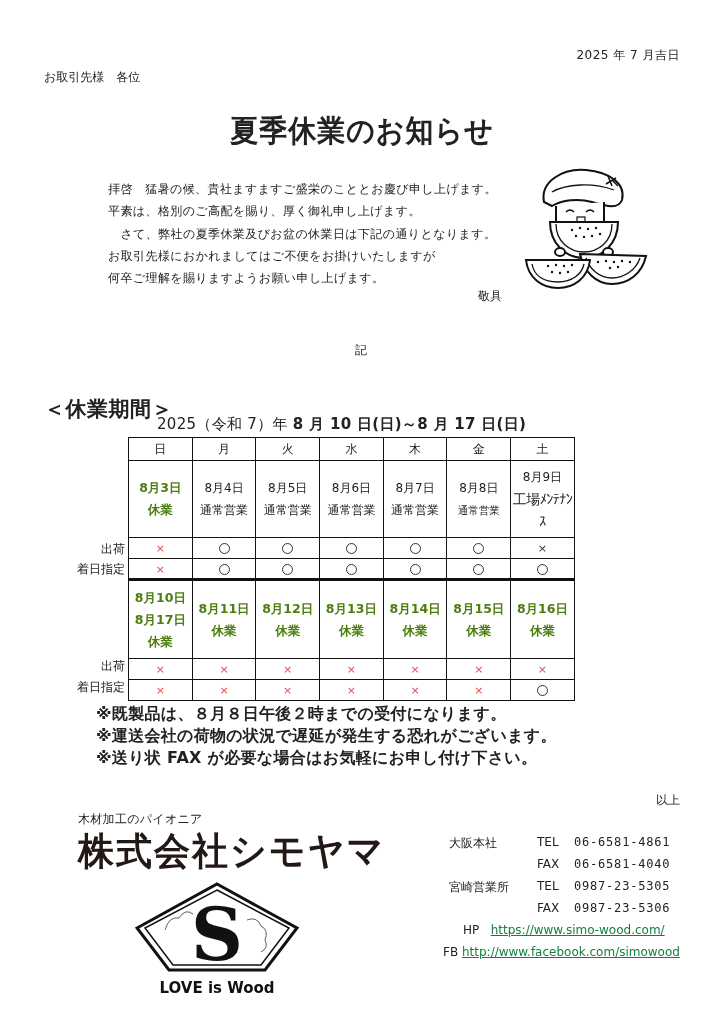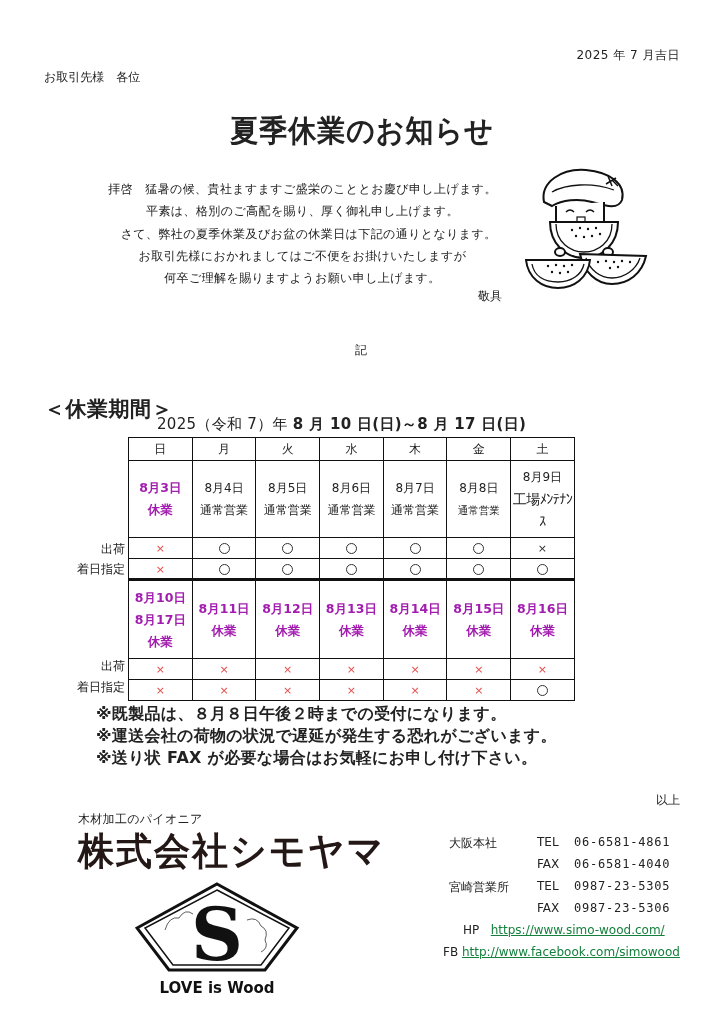--- a/index.html
+++ b/index.html
@@ -4,21 +4,21 @@
   <style>
     * { margin:0; padding:0; box-sizing:border-box; }
     html, body { width:724px; height:1024px; background:#fff; overflow:hidden; }
     body { position:relative; font-family:"DejaVu Sans","Liberation Sans",sans-serif; color:#222; }
     .abs { position:absolute; white-space:nowrap; }
 
     .date { top:47px; right:44px; font-size:12px; letter-spacing:0.5px; }
     .addressee { top:69px; left:44px; font-size:12px; }
     .title { top:112px; left:0; width:724px; text-align:center; font-size:28px; font-weight:bold; letter-spacing:1px; transform:scaleY(1.08); }
 
-    .body-text { top:178px; left:108px; font-size:12px; line-height:22.3px; letter-spacing:0.4px;text-align:center; }
+    .body-text { top:178px; left:108px; font-size:12px; line-height:22.3px; letter-spacing:0.4px; }
     .body-text div { height:22.3px; }
     .closing { top:288px; left:478px; font-size:12px; }
 
     .illust { top:162px; left:522px; width:128px; height:130px; }
 
     .ki { top:342px; left:355px; font-size:12px; }
 
     .period-heading { top:395px; left:44px; font-size:21px; font-weight:bold; letter-spacing:0.5px; }
     .period-line { top:415px; left:157px; font-size:15px; letter-spacing:0.3px; }
     .period-line b { font-weight:bold; }
@@ -27,21 +27,21 @@
     .tbl { position:absolute; left:128px; top:437px; width:446px; border-collapse:collapse; table-layout:fixed; }
     .tbl td { border:1.5px solid #111; text-align:center; vertical-align:middle; font-size:12px; padding:0; }
     .tbl col { width:63.7px; }
     .tbl tr.hdr td { height:23px; font-size:12px; }
     .tbl tr.dt td { height:77px; line-height:22px; }
     .tbl tr.dt2 td { height:79px; line-height:22px; }
     .tbl tr.mk td { height:21px; font-size:12px; }
     .tbl tr.mk.last td { border-bottom:3px solid #111; }
     .tbl tr.mk.first td { border-top:1px solid #111; }
     .tbl tr.mk2 td { border-top:1px solid #111; }
-    .tbl td.red { color:#a21caf; font-weight:bold; font-size:12.5px; }
+    .tbl td.red { color:#4d7c0f; font-weight:bold; font-size:12.5px; }
     .tbl .x { color:#e84a4a; font-size:11px; }
     .tbl .x.black { color:#333; }
     .tbl .o { display:inline-block; width:11px; height:11px; border:1.2px solid #333; border-radius:50%; vertical-align:middle; }
     .tbl .small { font-size:10.5px; }
     .tbl .tiny { font-size:14px; letter-spacing:-0.5px; }
 
     .rowlabel { font-size:12px; right:599px; text-align:right; }
 
     .notes { top:703px; left:96px; font-size:16px; line-height:22.2px; letter-spacing:0.3px;font-weight:bold; }
     .notes div { height:22.2px; }

